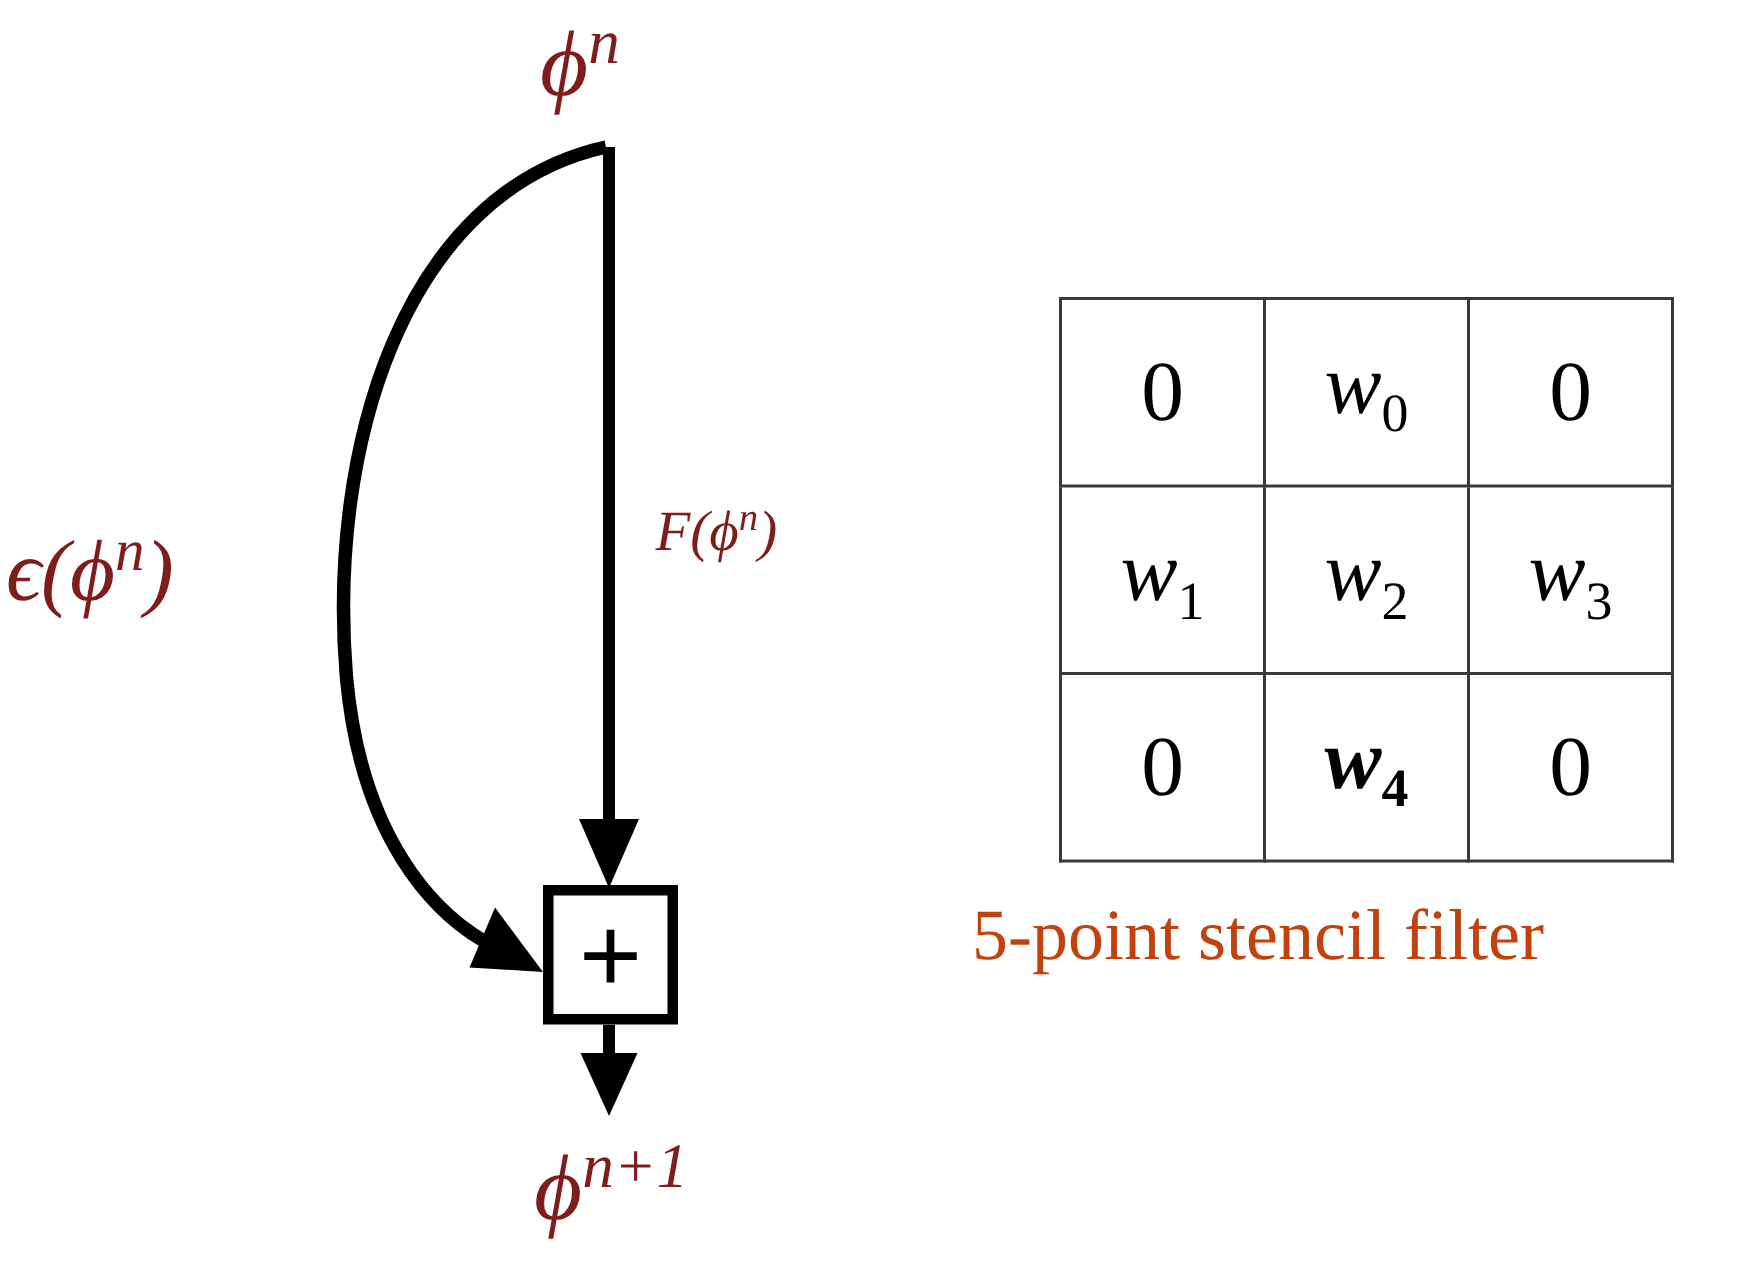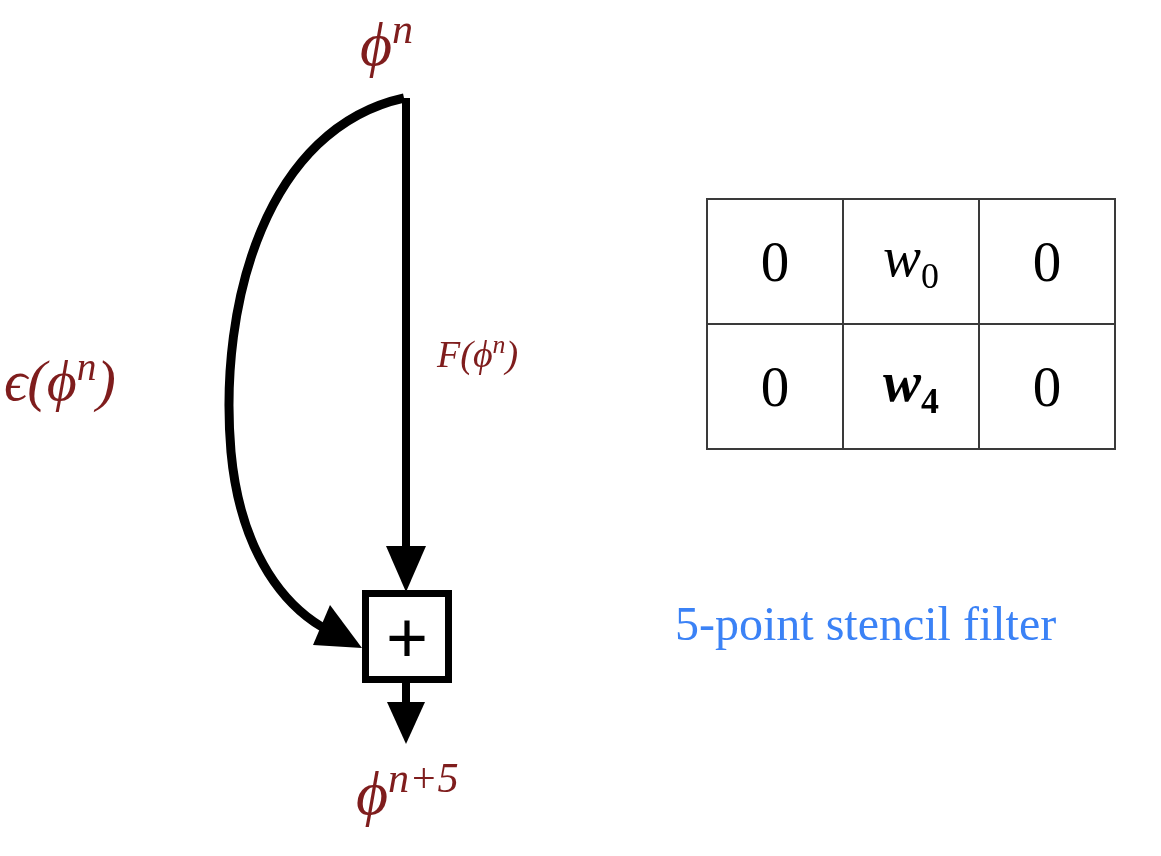--- a/index.html
+++ b/index.html
@@ -120,27 +120,27 @@
     font-style: normal;
   }
   #stencil-table td .sub {
     font-size: 0.63em;
     vertical-align: sub;
     font-style: normal;
   }
 
   #stencil-caption {
     position: absolute;
-    left: 675px;
+    left: 648px;
     top: 600px;
     width: 480px;
     font-family: "Liberation Serif", "DejaVu Serif", serif;
     font-style: normal;
     font-size: 48px;
-    color: #3b82f6;
+    color: #c2410c;
     white-space: nowrap;
     line-height: 1;
     user-select: none;
   }
 </style>
 </head>
 <body style="background: rgb(255, 255, 255);">
 
 <svg id="canvas" viewBox="0 0 1161 856" xmlns="http://www.w3.org/2000/svg">
 
@@ -163,29 +163,34 @@
 <div id="plus-box">
   <div id="plus-glyph">+</div>
 </div>
 
 <div class="math" id="label-phi-n"><span>ϕ</span><span class="sup">n</span></div>
 
 <div class="math" id="label-epsilon"><span>ϵ(</span><span>ϕ</span><span class="sup">n</span><span>)</span></div>
 
 <div class="math" id="label-F"><span>F(</span><span>ϕ</span><span class="sup">n</span><span>)</span></div>
 
-<div class="math" id="label-phi-n1"><span>ϕ</span><span class="sup">n+5</span></div>
+<div class="math" id="label-phi-n1"><span>ϕ</span><span class="sup">n+1</span></div>
 
 <div id="stencil-wrap">
   <table id="stencil-table">
     <tbody id="stencil-body">
         <tr>
           <td class="zero" style="border-color: rgb(58, 58, 58);"><span>0</span></td>
           <td style="border-color: rgb(58, 58, 58);"><span>w</span><span class="sub">0</span></td>
           <td class="zero" style="border-color: rgb(58, 58, 58);"><span>0</span></td>
+        </tr>
+        <tr>
+          <td style="border-color: rgb(58, 58, 58);"><span>w</span><span class="sub">1</span></td>
+          <td style="border-color: rgb(58, 58, 58);"><span>w</span><span class="sub">2</span></td>
+          <td style="border-color: rgb(58, 58, 58);"><span>w</span><span class="sub">3</span></td>
         </tr>
         <tr>
           <td class="zero" style="border-color: rgb(58, 58, 58);"><span>0</span></td>
           <td style="border-color: rgb(58, 58, 58); font-weight: bold;"><span>w</span><span class="sub">4</span></td>
           <td class="zero" style="border-color: rgb(58, 58, 58);"><span>0</span></td>
         </tr>
       </tbody>
   </table>
 </div>
 

